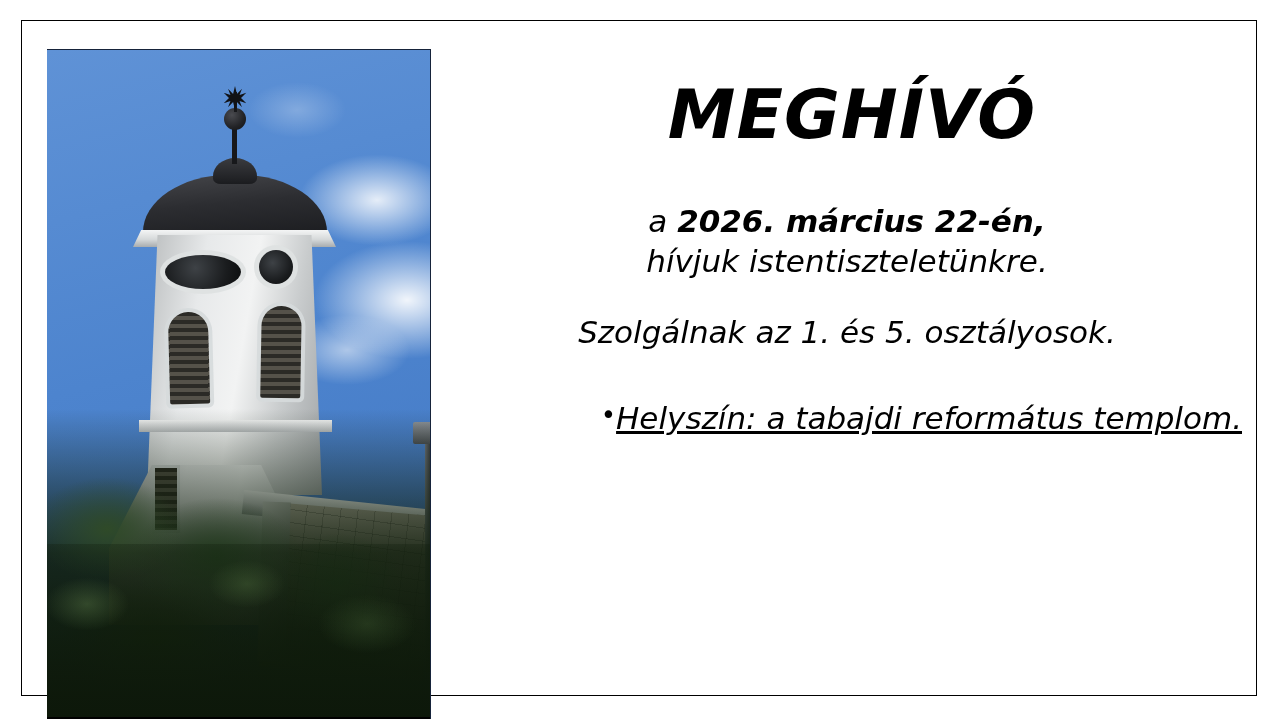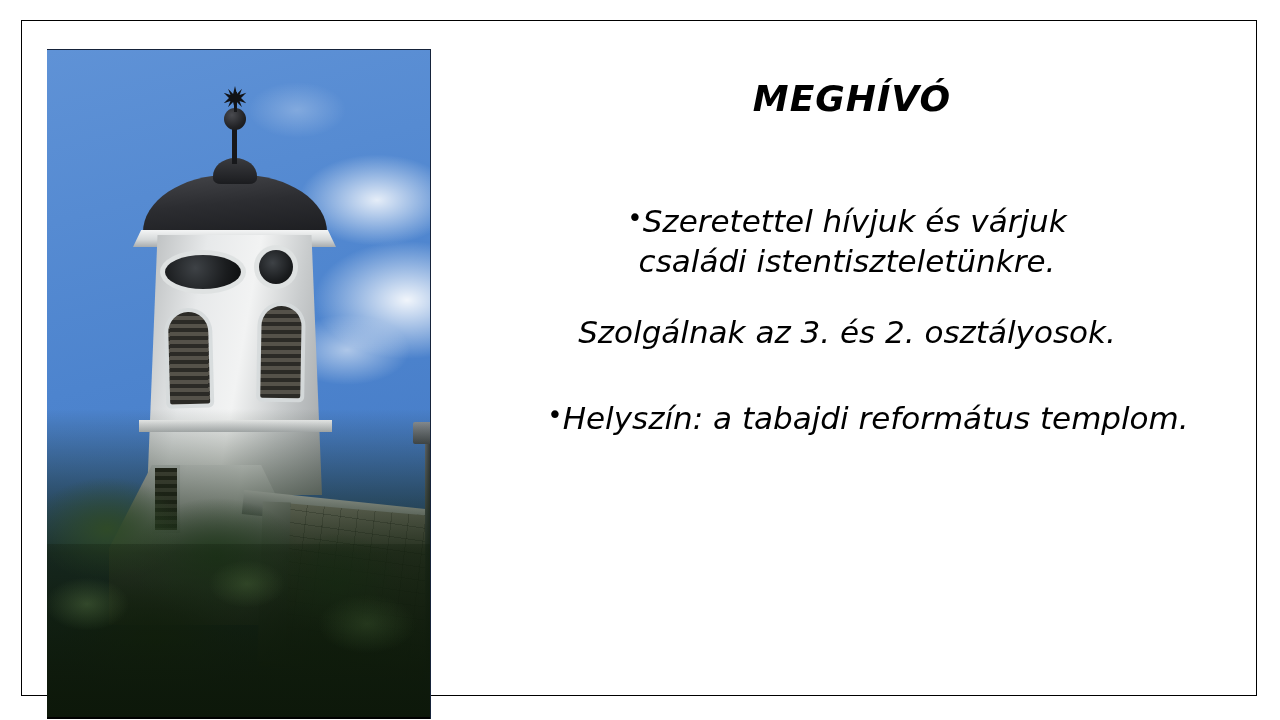--- a/index.html
+++ b/index.html
@@ -262,37 +262,37 @@
   }
   #title {
     position: absolute;
     left: 0;
     top: 60px;
     width: 800px;
     text-align: center;
     font-family: "DejaVu Sans", sans-serif;
     font-style: italic;
     font-weight: 700;
-    font-size: 36px;
+    font-size: 68px;
     letter-spacing: 1px;
     line-height: 1;
   }
   #body-text {
     position: absolute;
     left: 0;
     top: 180px;
     width: 790px;
     font-family: "DejaVu Sans", sans-serif;
     font-style: italic;
     font-size: 31px;
     line-height: 1.30;
   }
   .para { margin: 0; }
   .center { text-align: center; }
-  .left { text-align: center; padding-left: 42px; }
+  .left { text-align: right; padding-left: 42px; text-decoration: underline; }
   .b { font-weight: 700; }
   .spacer-sm { height: 16px; }
   .spacer-md { height: 30px; }
   .bullet-dot {
     display: inline-block;
     vertical-align: 0.18em;
     font-style: normal;
     font-size: 26px;
     line-height: 0;
   }
@@ -333,30 +333,30 @@
     <div class="foliage-2"></div>
     <div class="photo-border-bottom"></div>
   </div>
 
   <div id="content">
 
     <div id="title">MEGHÍVÓ</div>
 
     <div id="body-text">
 
-      <p class="para center"><span class="bullet-dot">•</span><span>Szeretettel hívjuk és várjuk</span></p>
-
-
-
-
-      <p class="para center">családi istentiszteletünkre.</p>
+
+
+      <p class="para center"><span>a </span><span class="b">2026. március 22-én,</span></p>
+
+
+      <p class="para center">hívjuk istentiszteletünkre.</p>
 
       <div class="spacer-md"></div>
 
-      <p class="para center">Szolgálnak az 3. és 2. osztályosok.</p>
+      <p class="para center">Szolgálnak az 1. és 5. osztályosok.</p>
 
       <div class="spacer-md"></div>
       <div class="spacer-sm"></div>
 
       <p class="para left"><span class="bullet-dot">•</span><span>Helyszín: a tabajdi református templom.</span></p>
 
     </div>
   </div>
 </div>
 

